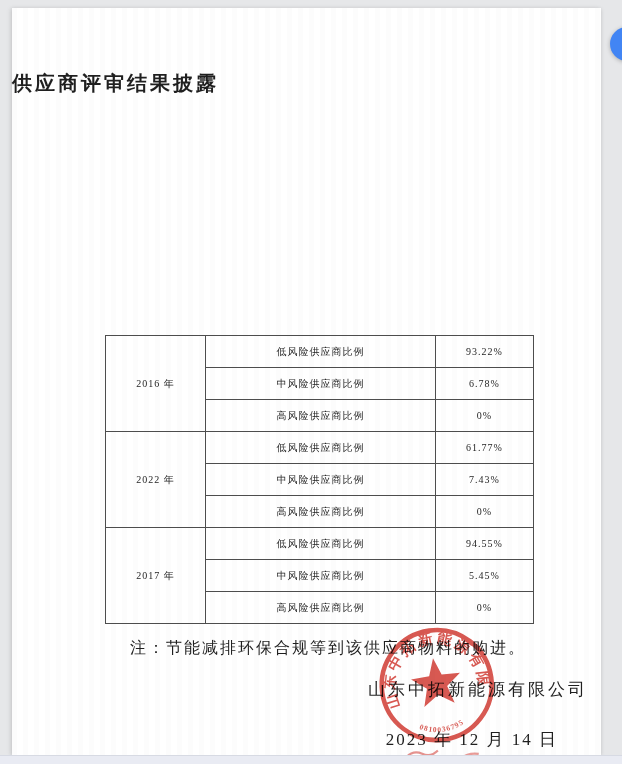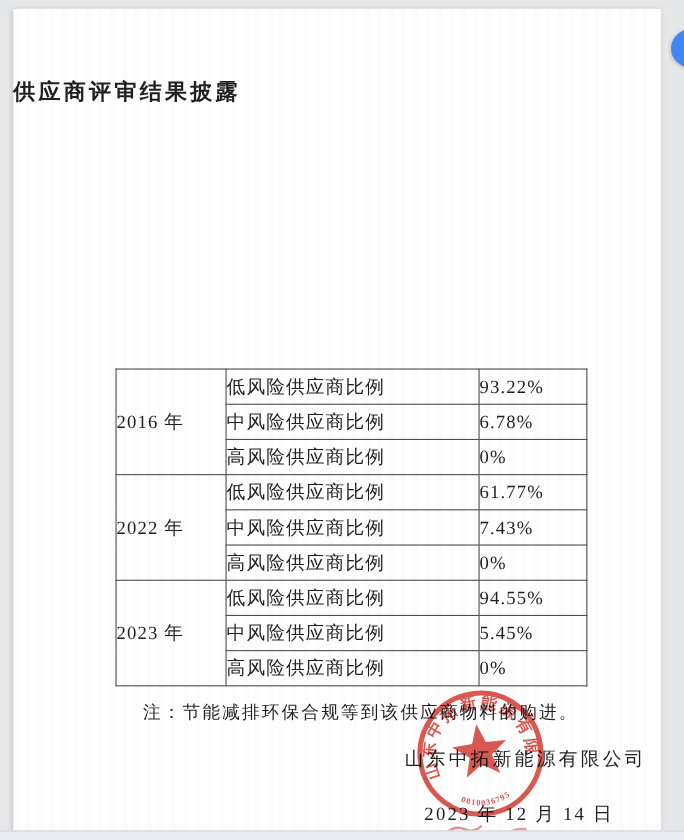--- a/index.html
+++ b/index.html
@@ -25,22 +25,22 @@
   .body-par{
     position:absolute;top:104px;left:50px;width:500px;
     font-size:17px;line-height:30px;letter-spacing:2.6px;
     text-indent:2em;text-align:justify;text-justify:inter-character;
   }
   table.review{
     position:absolute;left:93px;top:327px;width:428px;
     border-collapse:collapse;table-layout:fixed;
   }
   table.review td{
-    border:1px solid #4d4d4d;height:31px;text-align:left;vertical-align:middle;
-    font-size:17px;letter-spacing:1px;padding:0;
+    border:1px solid #4d4d4d;height:31px;text-align:center;vertical-align:middle;
+    font-size:10px;letter-spacing:1px;padding:0;
   }
   table.review col.c-year{width:100px;}
   table.review col.c-label{width:230px;}
   table.review col.c-value{width:98px;}
   td.year{font-size:15px;letter-spacing:1px;}
   td.label{letter-spacing:4px;}
   td.value{letter-spacing:.5px;}
   .note{
     position:absolute;top:630px;left:118px;
     font-size:16px;letter-spacing:2px;white-space:nowrap;
@@ -103,21 +103,21 @@
       </tr>
       <tr>
         <td class="label">中风险供应商比例</td>
         <td class="value">7.43%</td>
       </tr>
       <tr>
         <td class="label">高风险供应商比例</td>
         <td class="value">0%</td>
       </tr>
       <tr>
-        <td class="year" rowspan="3">2023 年</td>
+        <td class="year" rowspan="3">2017 年</td>
         <td class="label">低风险供应商比例</td>
         <td class="value">94.55%</td>
       </tr>
       <tr>
         <td class="label">中风险供应商比例</td>
         <td class="value">5.45%</td>
       </tr>
       <tr>
         <td class="label">高风险供应商比例</td>
         <td class="value">0%</td>

